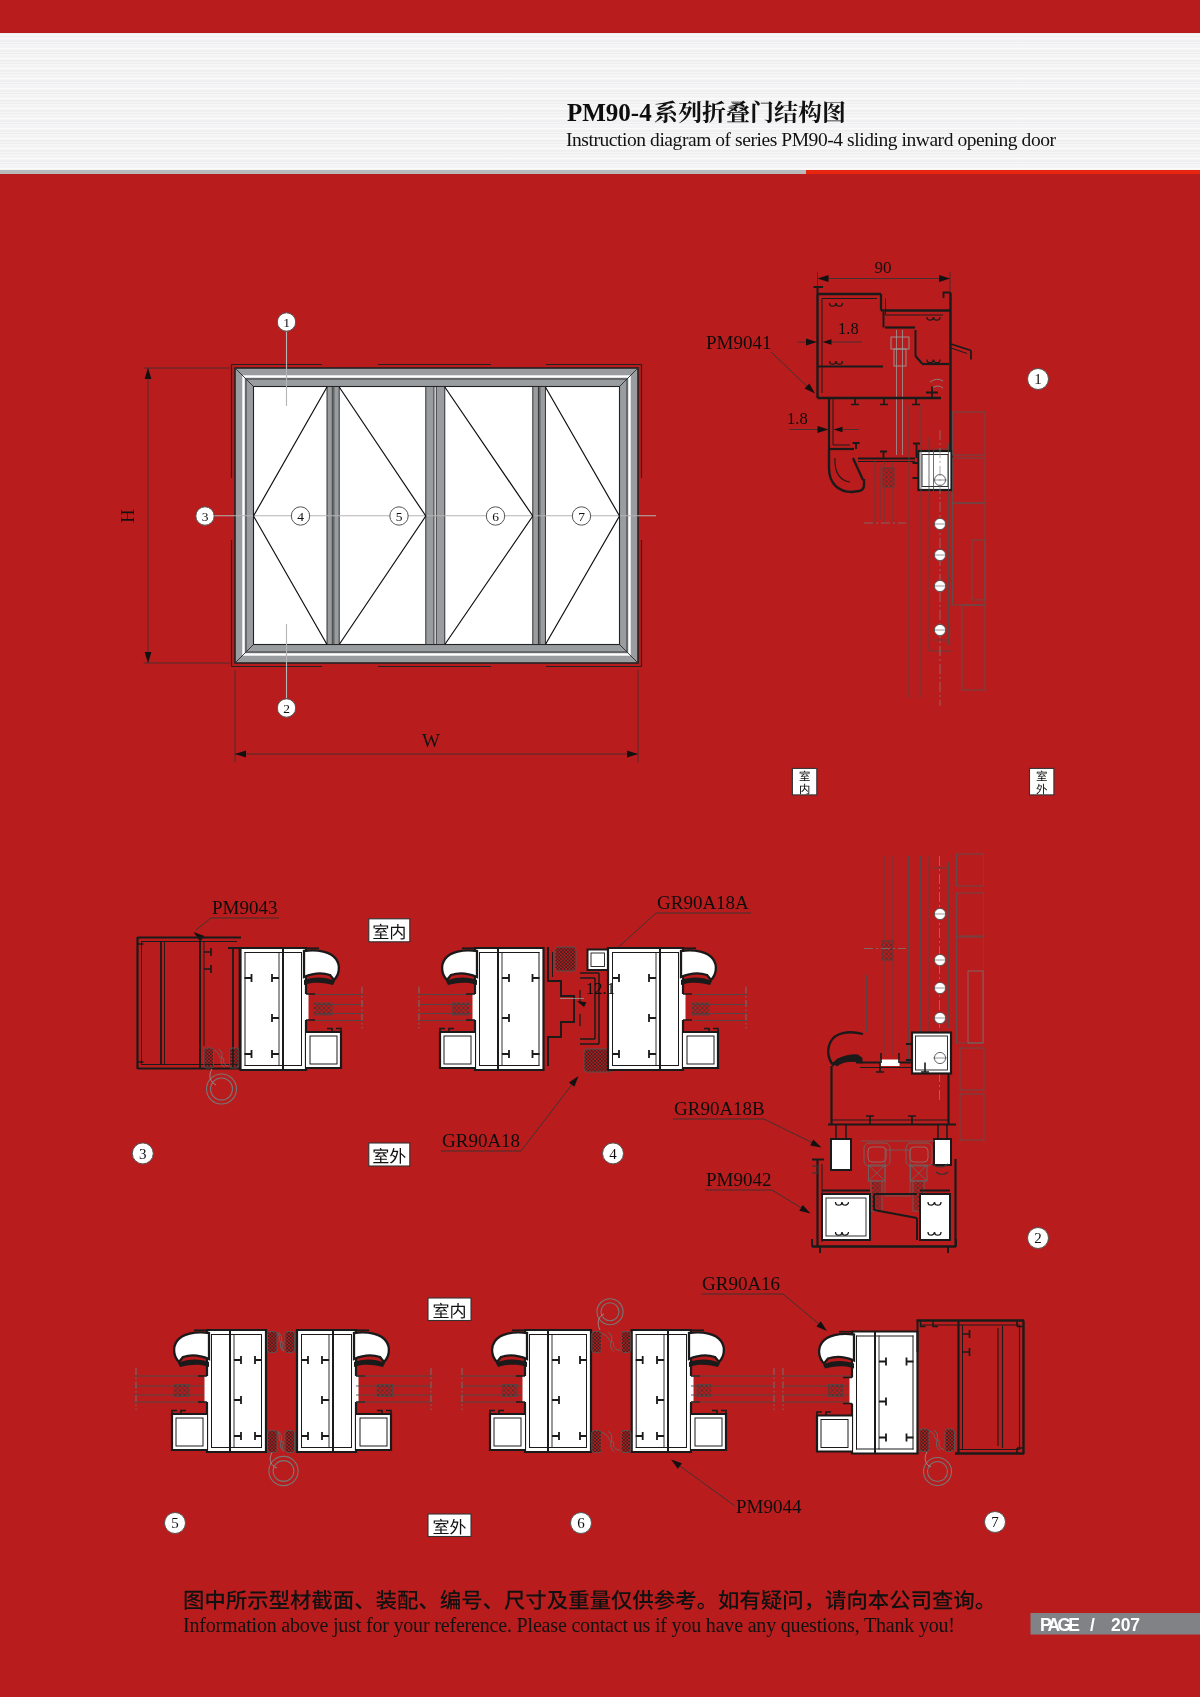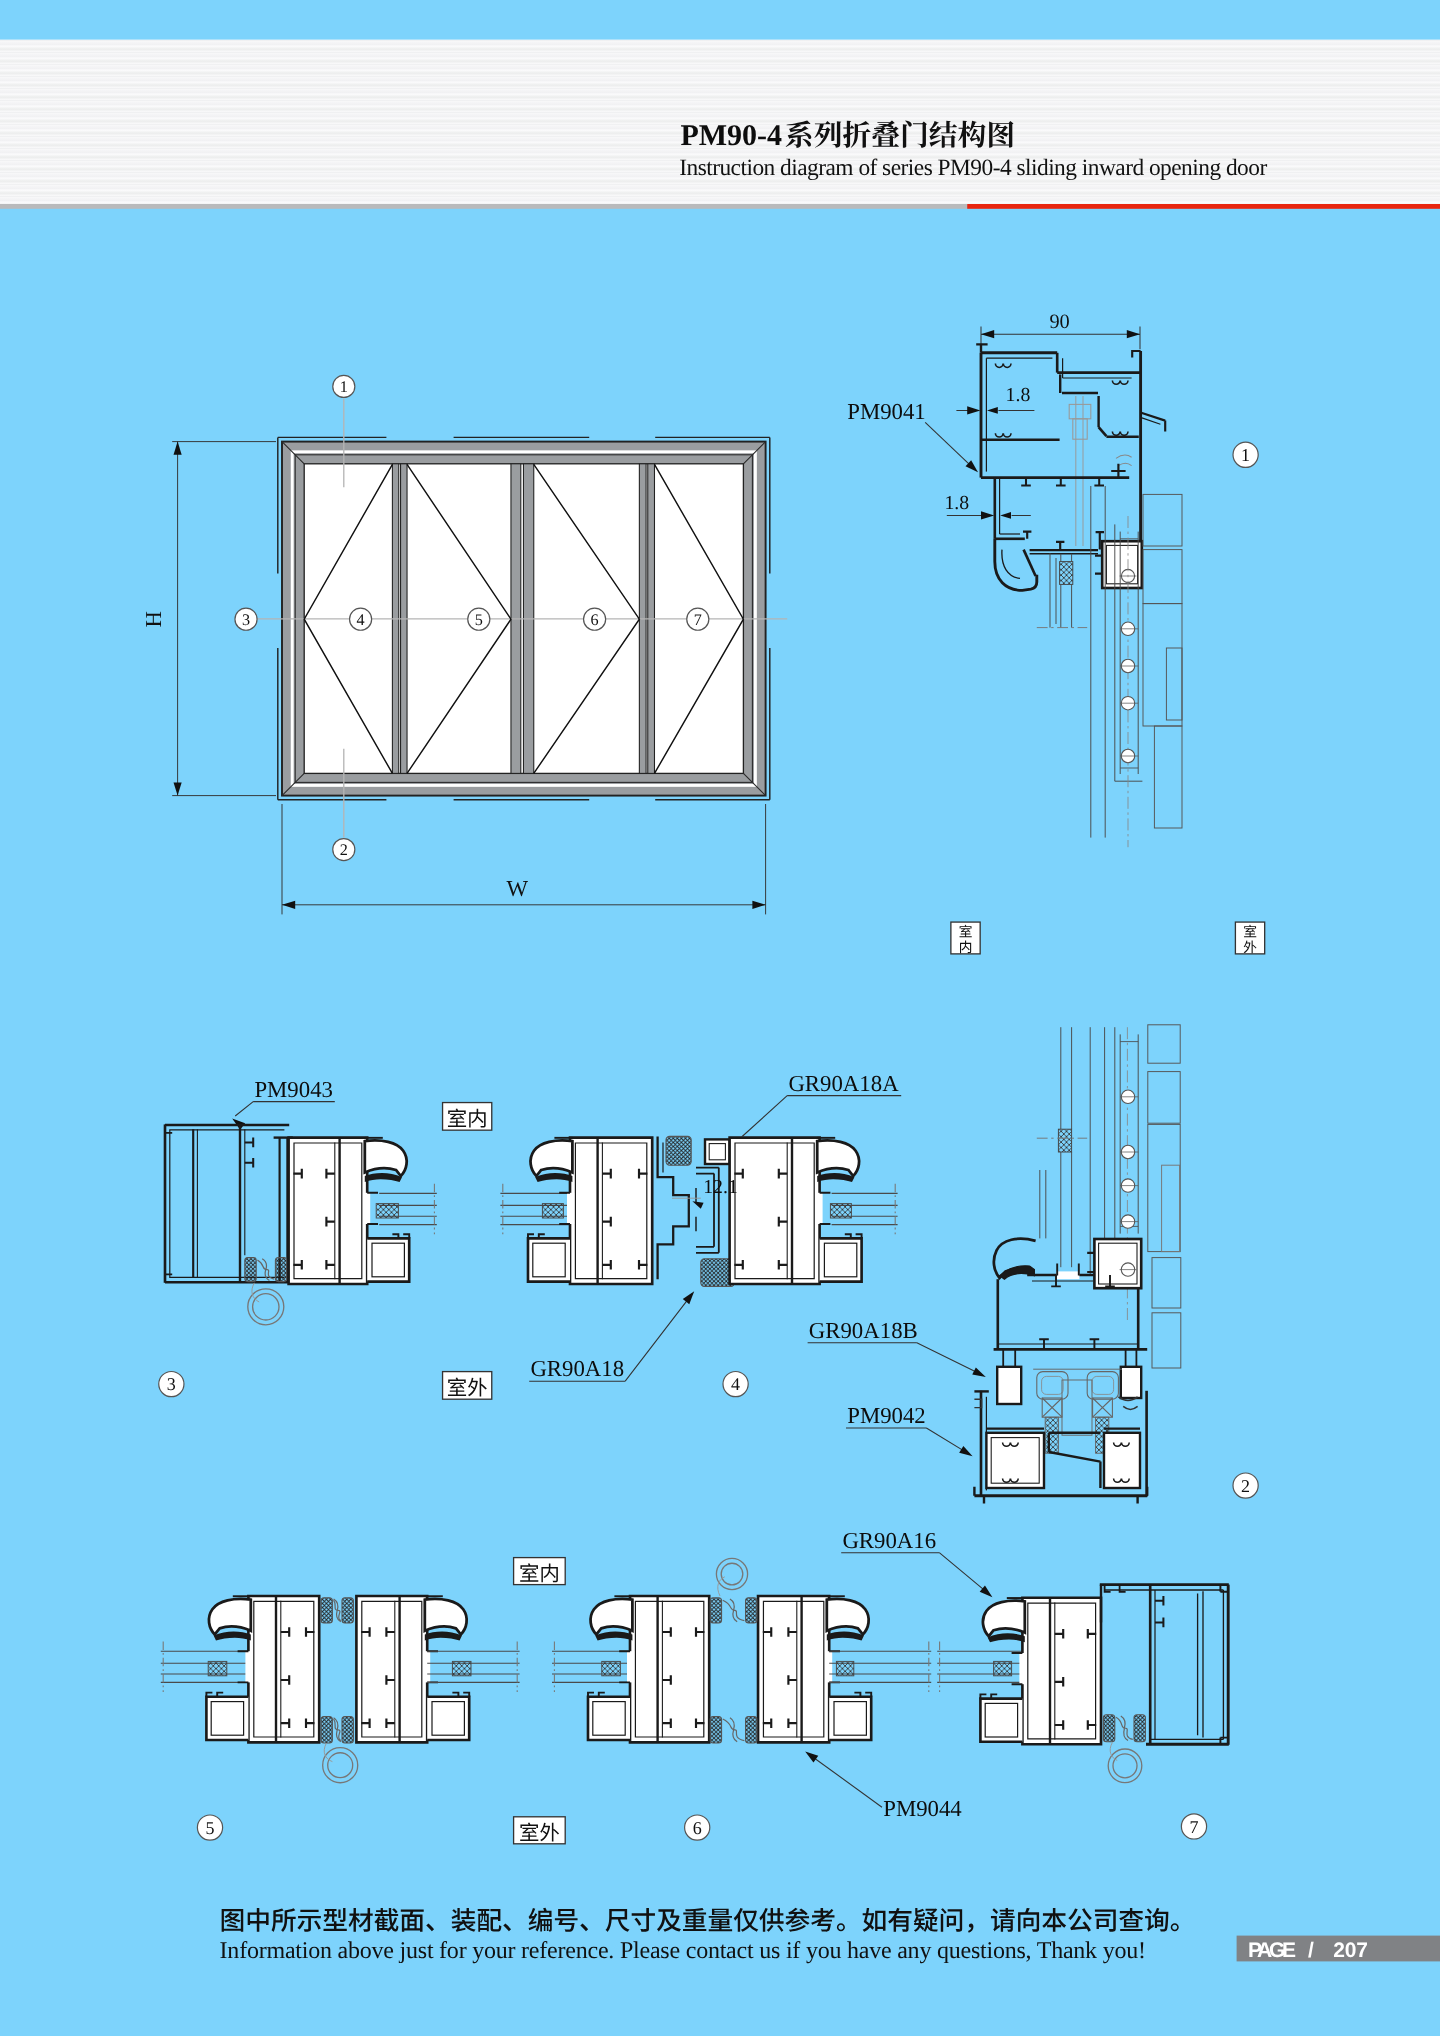--- a/index.html
+++ b/index.html
@@ -1,14 +1,14 @@
 <!DOCTYPE html>
 <html><head><meta charset="utf-8"><style>
 html,body{margin:0;padding:0;background:#fff;}
-#page{position:relative;width:1200px;height:1697px;background:#7dd3fc;overflow:hidden;font-family:"Liberation Serif",serif;}
+#page{position:relative;width:1200px;height:1697px;background:#b91c1c;overflow:hidden;font-family:"Liberation Serif",serif;}
 .abs{position:absolute;}
 </style></head><body>
 <div id="page">
 
 <div class="abs" style="left:0;top:33px;width:1200px;height:138px;background:repeating-linear-gradient(180deg,#e9eaec 0px,#f7f7f8 1.5px,#f1f1f3 4px,#fbfbfc 5.5px,#eceded 8px,#f8f8f9 10px);"></div>
 
 <div class="abs" style="left:0;top:170px;width:806px;height:4px;background:#b9babc;"></div>
 
 <div class="abs" style="left:806px;top:170px;width:394px;height:4px;background:#e8250f;"></div>
 

